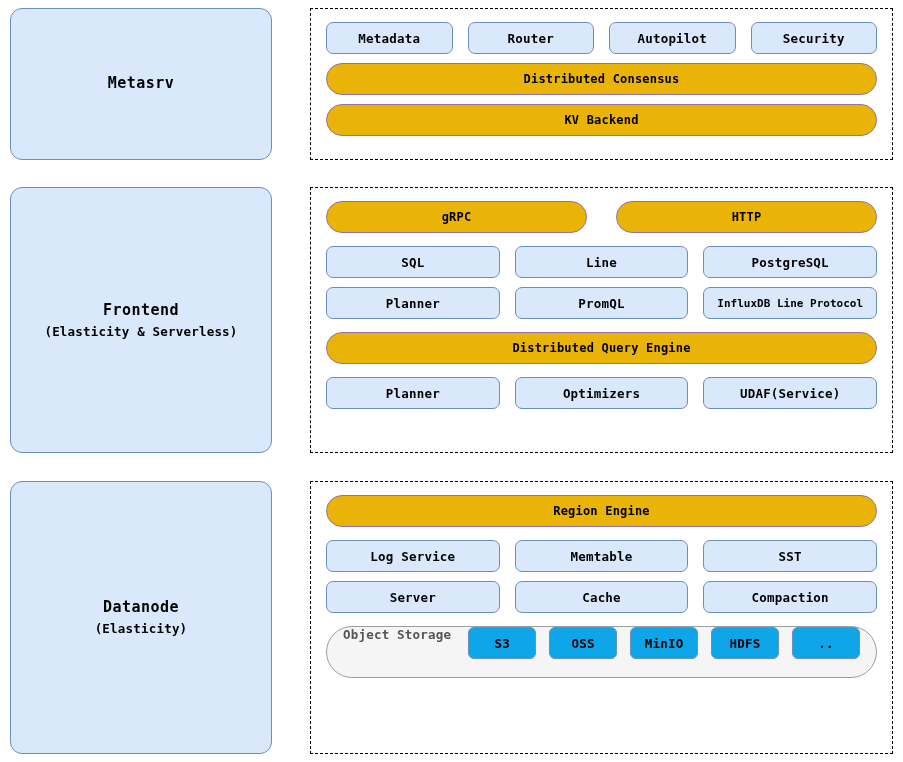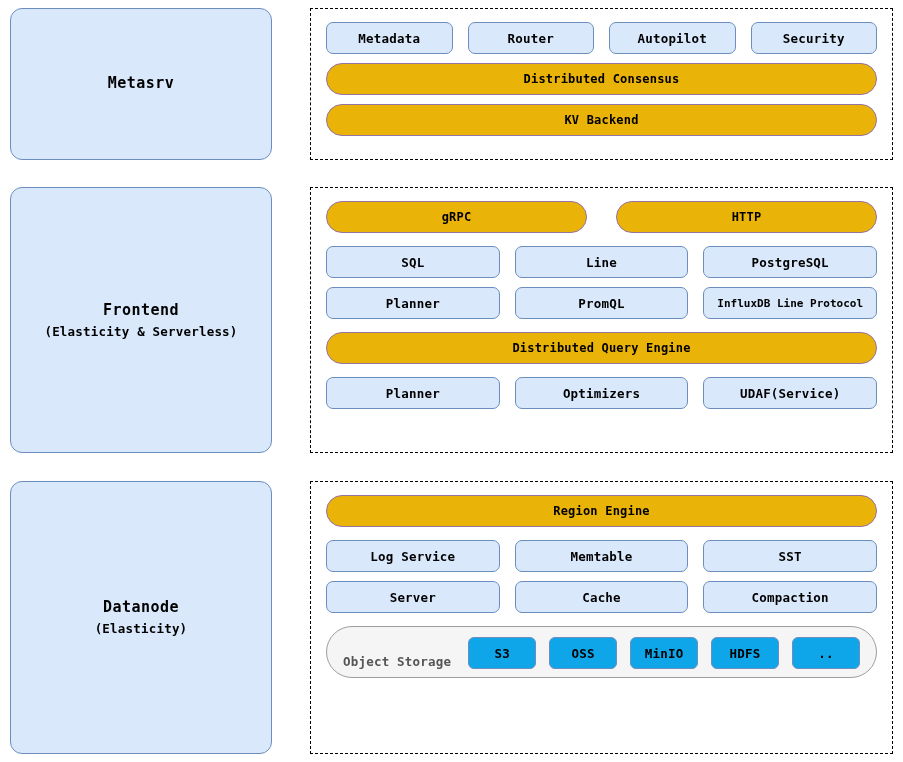--- a/index.html
+++ b/index.html
@@ -119,22 +119,22 @@
   .pill + .pill { margin-left: 29px; }
 
   
   .storage {
     box-sizing: border-box;
     background: #f5f5f5;
     border: 1px solid #9e9e9e;
     border-radius: 26px;
     height: 52px;
     display: flex;
-    align-items: flex-end;
-    padding: 8px 16px;
+    align-items: flex-start;
+    padding: 0 16px;
     margin-top: 13px;
   }
   .storage-label {
     font-size: 12.5px;
     font-weight: bold;
     letter-spacing: 0.2px;
     color: #555555;
     white-space: nowrap;
     margin-right: 17px;
   }

